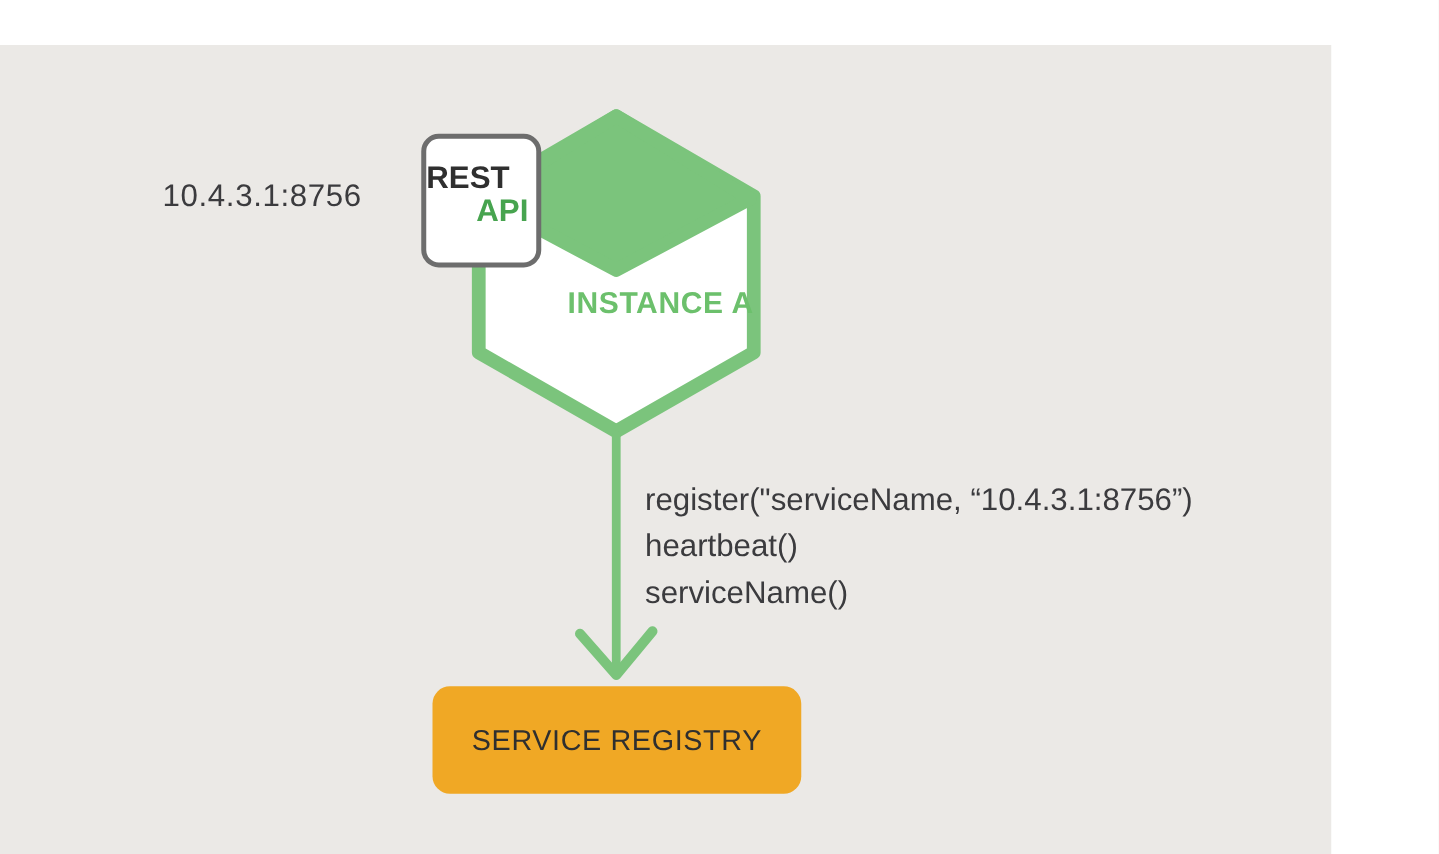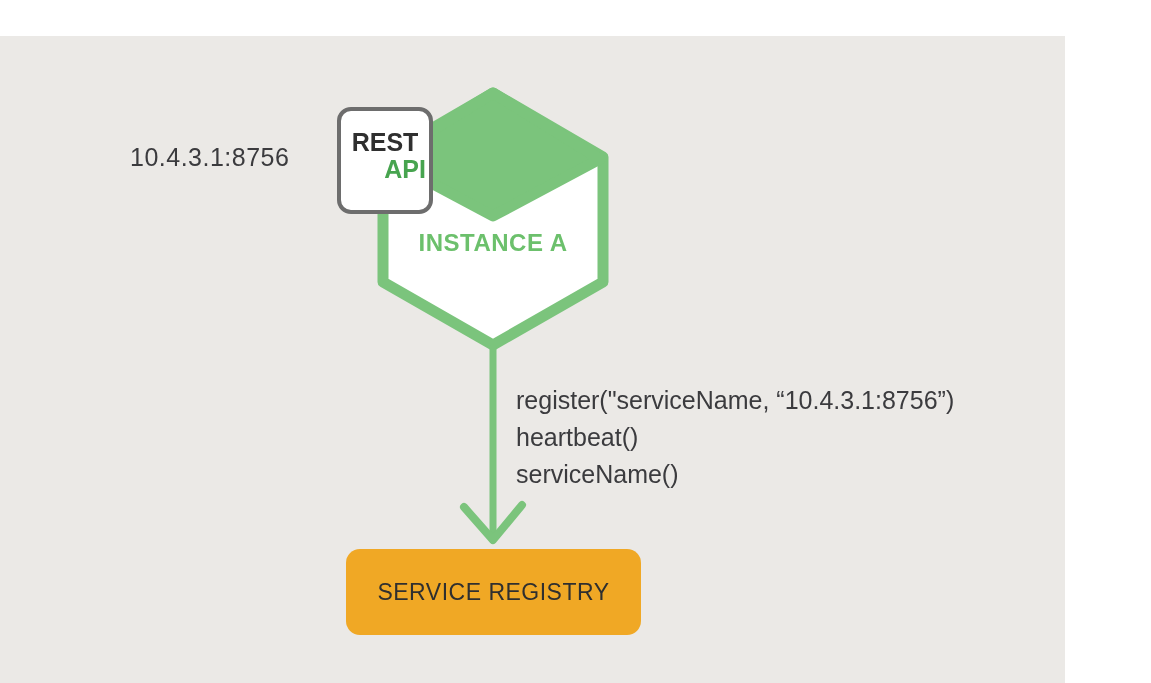--- a/index.html
+++ b/index.html
@@ -57,31 +57,31 @@
     left: 383px;
     top: 192px;
     width: 220px;
     text-align: center;
     font-weight: bold;
     font-size: 24px;
     line-height: 30px;
     letter-spacing: 0.5px;
   }
   .hex-text .l1 { color: var(--text_black, #2f2f2f); }
-  .hex-text .l2 { color: var(--instance_green, #6cc06c); }
+  .hex-text .l2 { color: var(--instance_green, #6cc06c); text-align: right; }
   .badge {
     position: absolute;
     left: 337px;
     top: 71px;
     width: 88px;
     height: 81px;
     background: var(--white, #ffffff);
     border: 4px solid var(--badge_border, #6d6d6d);
     border-radius: 14px;
-    text-align: center;
+    text-align: left;
     font-weight: bold;
     font-size: 25px;
     line-height: 27px;
     padding-top: 18px;
   }
   .badge .badge-l1 { color: var(--text_black, #111111); }
   .badge .badge-l2 { color: var(--api_green, #47a44f); padding-left: 40px; }
   .ops {
     position: absolute;
     left: 516px;

